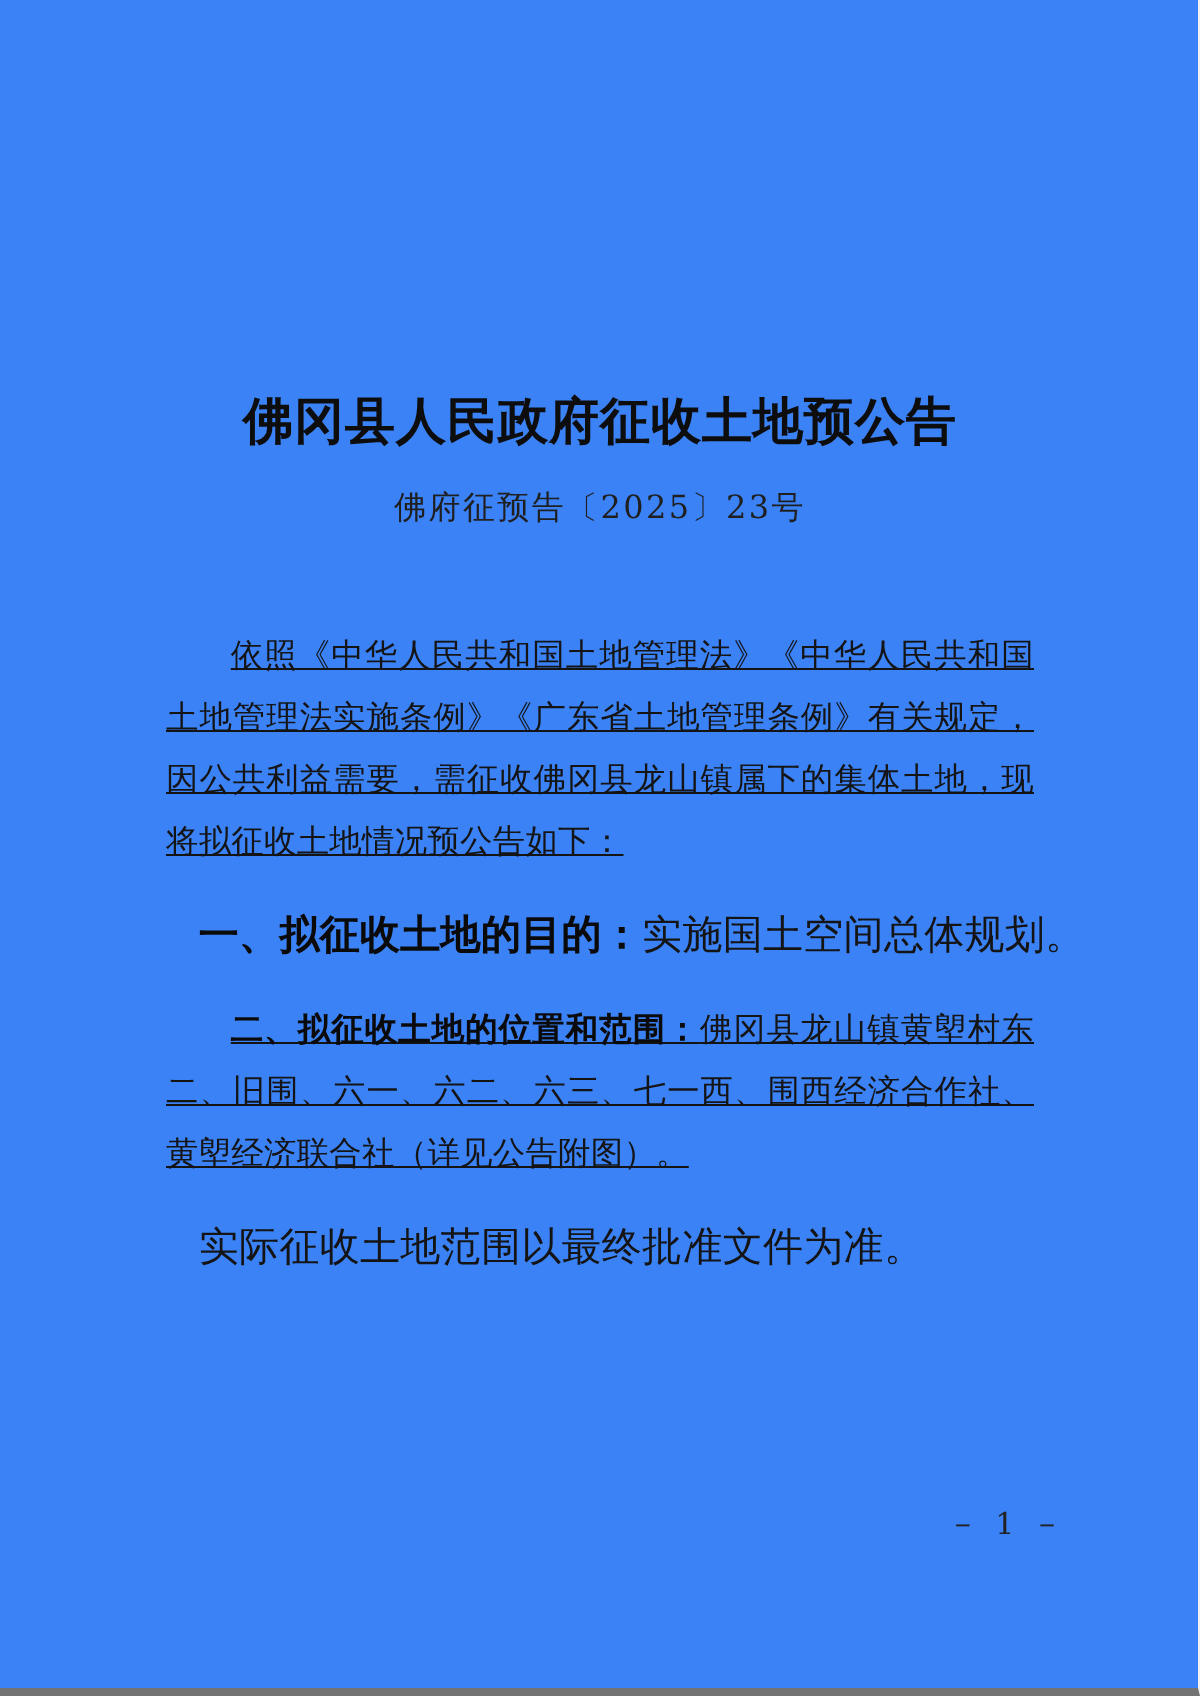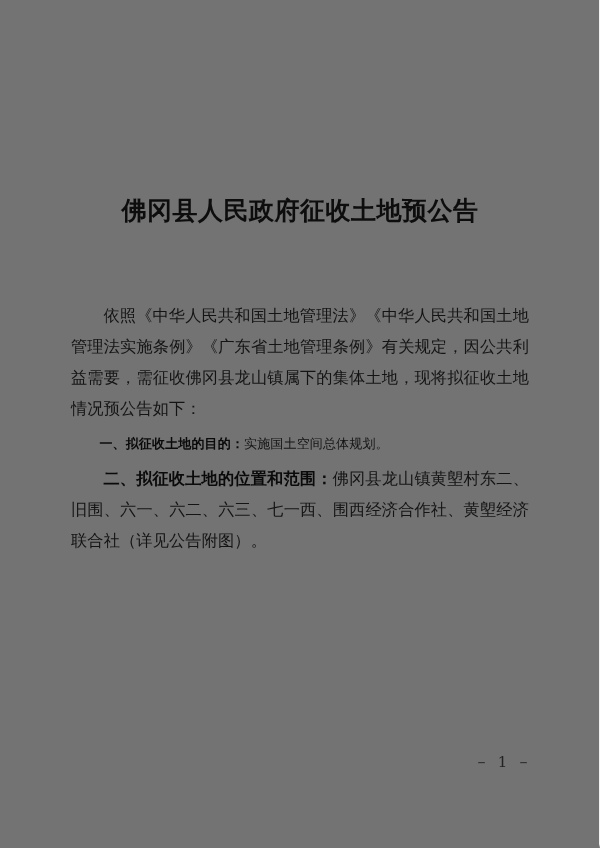--- a/index.html
+++ b/index.html
@@ -14,21 +14,21 @@
     color: #1a1a1a;
     overflow: hidden;
     position: relative;
   }
   .page {
     position: absolute;
     left: 0;
     top: 0;
     width: 600px;
     height: 848px;
-    background: #737373;
+    background: #3b82f6;
     box-sizing: border-box;
     border-right: 1px solid #f2f2f2;
     border-bottom: 4px solid #737373;
   }
   .page-inner {
     position: absolute;
     left: 67px;
     top: 0;
     width: 466px;
     height: 848px;
@@ -69,32 +69,33 @@
     left: 0;
     width: 466px;
   }
   .para {
     font-size: 16.2px;
     line-height: 31px;
     text-align: justify;
     text-align-last: left;
     letter-spacing: 0.15px;
     color: #141414;
-    margin: 4px;
+    margin: 16px;
     word-break: break-all;
+    text-decoration: underline;
   }
   .para.indent {
     text-indent: 32.4px;
   }
   .para .lead {
     font-weight: bold;
     color: #0a0a0a;
   }
   .num-line {
-    font-size: 13px;
+    font-size: 20px;
     line-height: 31px;
     letter-spacing: 0.15px;
     color: #141414;
     margin: 0;
     text-indent: 32.4px;
     white-space: nowrap;
   }
   .num-line .lead {
     font-weight: bold;
     color: #0a0a0a;
@@ -114,33 +115,37 @@
   }
 </style>
 </head>
 <body>
 
 <div class="page">
   <div class="page-inner">
 
     <div class="doc-title">佛冈县人民政府征收土地预公告</div>
 
+    <div class="doc-number">佛府征预告〔2025〕23号</div>
 
     <div class="body-block">
 
       <p class="para indent">依照《中华人民共和国土地管理法》《中华人民共和国土地管理法实施条例》《广东省土地管理条例》有关规定，因公共利益需要，需征收佛冈县龙山镇属下的集体土地，现将拟征收土地情况预公告如下：</p>
 
       <p class="num-line">
         <span class="lead">一、拟征收土地的目的：</span><span>实施国土空间总体规划。</span>
       </p>
 
       <p class="para indent">
         <span class="lead">二、拟征收土地的位置和范围：</span><span>佛冈县龙山镇黄塱村东二、旧围、六一、六二、六三、七一西、围西经济合作社、黄塱经济联合社（详见公告附图）。</span>
       </p>
 
+      <p class="num-line">
+        <span>实际征收土地范围以最终批准文件为准。</span>
+      </p>
 
 
 
 
     </div>
 
     <div class="page-number">－ 1 －</div>
 
   </div>
 </div>

